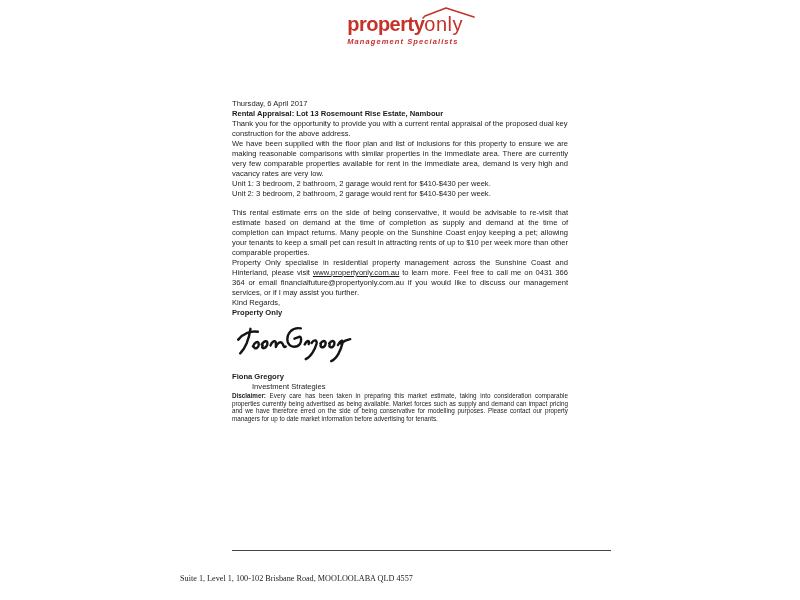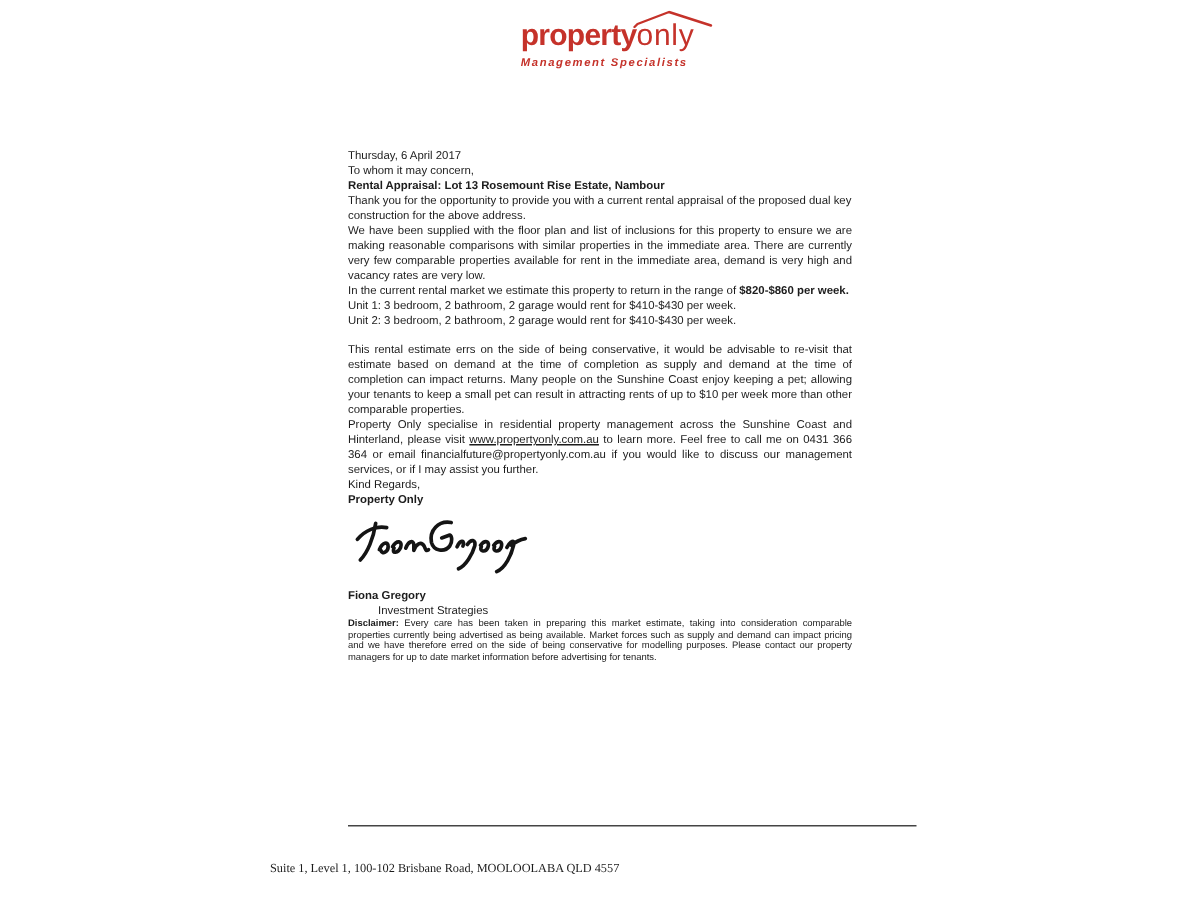--- a/index.html
+++ b/index.html
@@ -117,29 +117,27 @@
       <span class="brand-bold">property</span><span class="brand-light"><svg class="roof" viewBox="0 0 54 12" preserveAspectRatio="none">
             <polyline points="1,11 3,9 24,1 52,10" fill="none" stroke="#c5322a" stroke-width="1.6" stroke-linecap="round" stroke-linejoin="round"></polyline>
           </svg><span>only</span></span>
     </div>
     <div class="tagline">Management Specialists</div>
   </div>
 
   <div class="content">
     <p class="date">Thursday, 6 April 2017</p>
 
-    <p class="salutation">To whom it may concern,</p>
 
     <p class="subject">Rental Appraisal: Lot 13 Rosemount Rise Estate, Nambour</p>
 
     <p class="p1">Thank you for the opportunity to provide you with a current rental appraisal of the proposed dual key construction for the above address.</p>
 
     <p class="p2">We have been supplied with the floor plan and list of inclusions for this property to ensure we are making reasonable comparisons with similar properties in the immediate area. There are currently very few comparable properties available for rent in the immediate area, demand is very high and vacancy rates are very low.</p>
 
-    <p class="p3"><span>In the current rental market we estimate this property to return in the range of </span><strong>$820-$860 per week.</strong></p>
 
     <div class="units">
       <p>Unit 1: 3 bedroom, 2 bathroom, 2 garage would rent for $410-$430 per week.</p>
       <p>Unit 2: 3 bedroom, 2 bathroom, 2 garage would rent for $410-$430 per week.</p>
     </div>
 
     <p class="p4">This rental estimate errs on the side of being conservative, it would be advisable to re-visit that estimate based on demand at the time of completion as supply and demand at the time of completion can impact returns. Many people on the Sunshine Coast enjoy keeping a pet; allowing your tenants to keep a small pet can result in attracting rents of up to $10 per week more than other comparable properties.</p>
 
     <p class="p5"><span>Property Only specialise in residential property management across the Sunshine Coast and Hinterland, please visit </span><span class="link">www.propertyonly.com.au</span><span> to learn more. Feel free to call me on 0431 366 364 or email financialfuture@propertyonly.com.au if you would like to discuss our management services, or if I may assist you further.</span></p>
 

